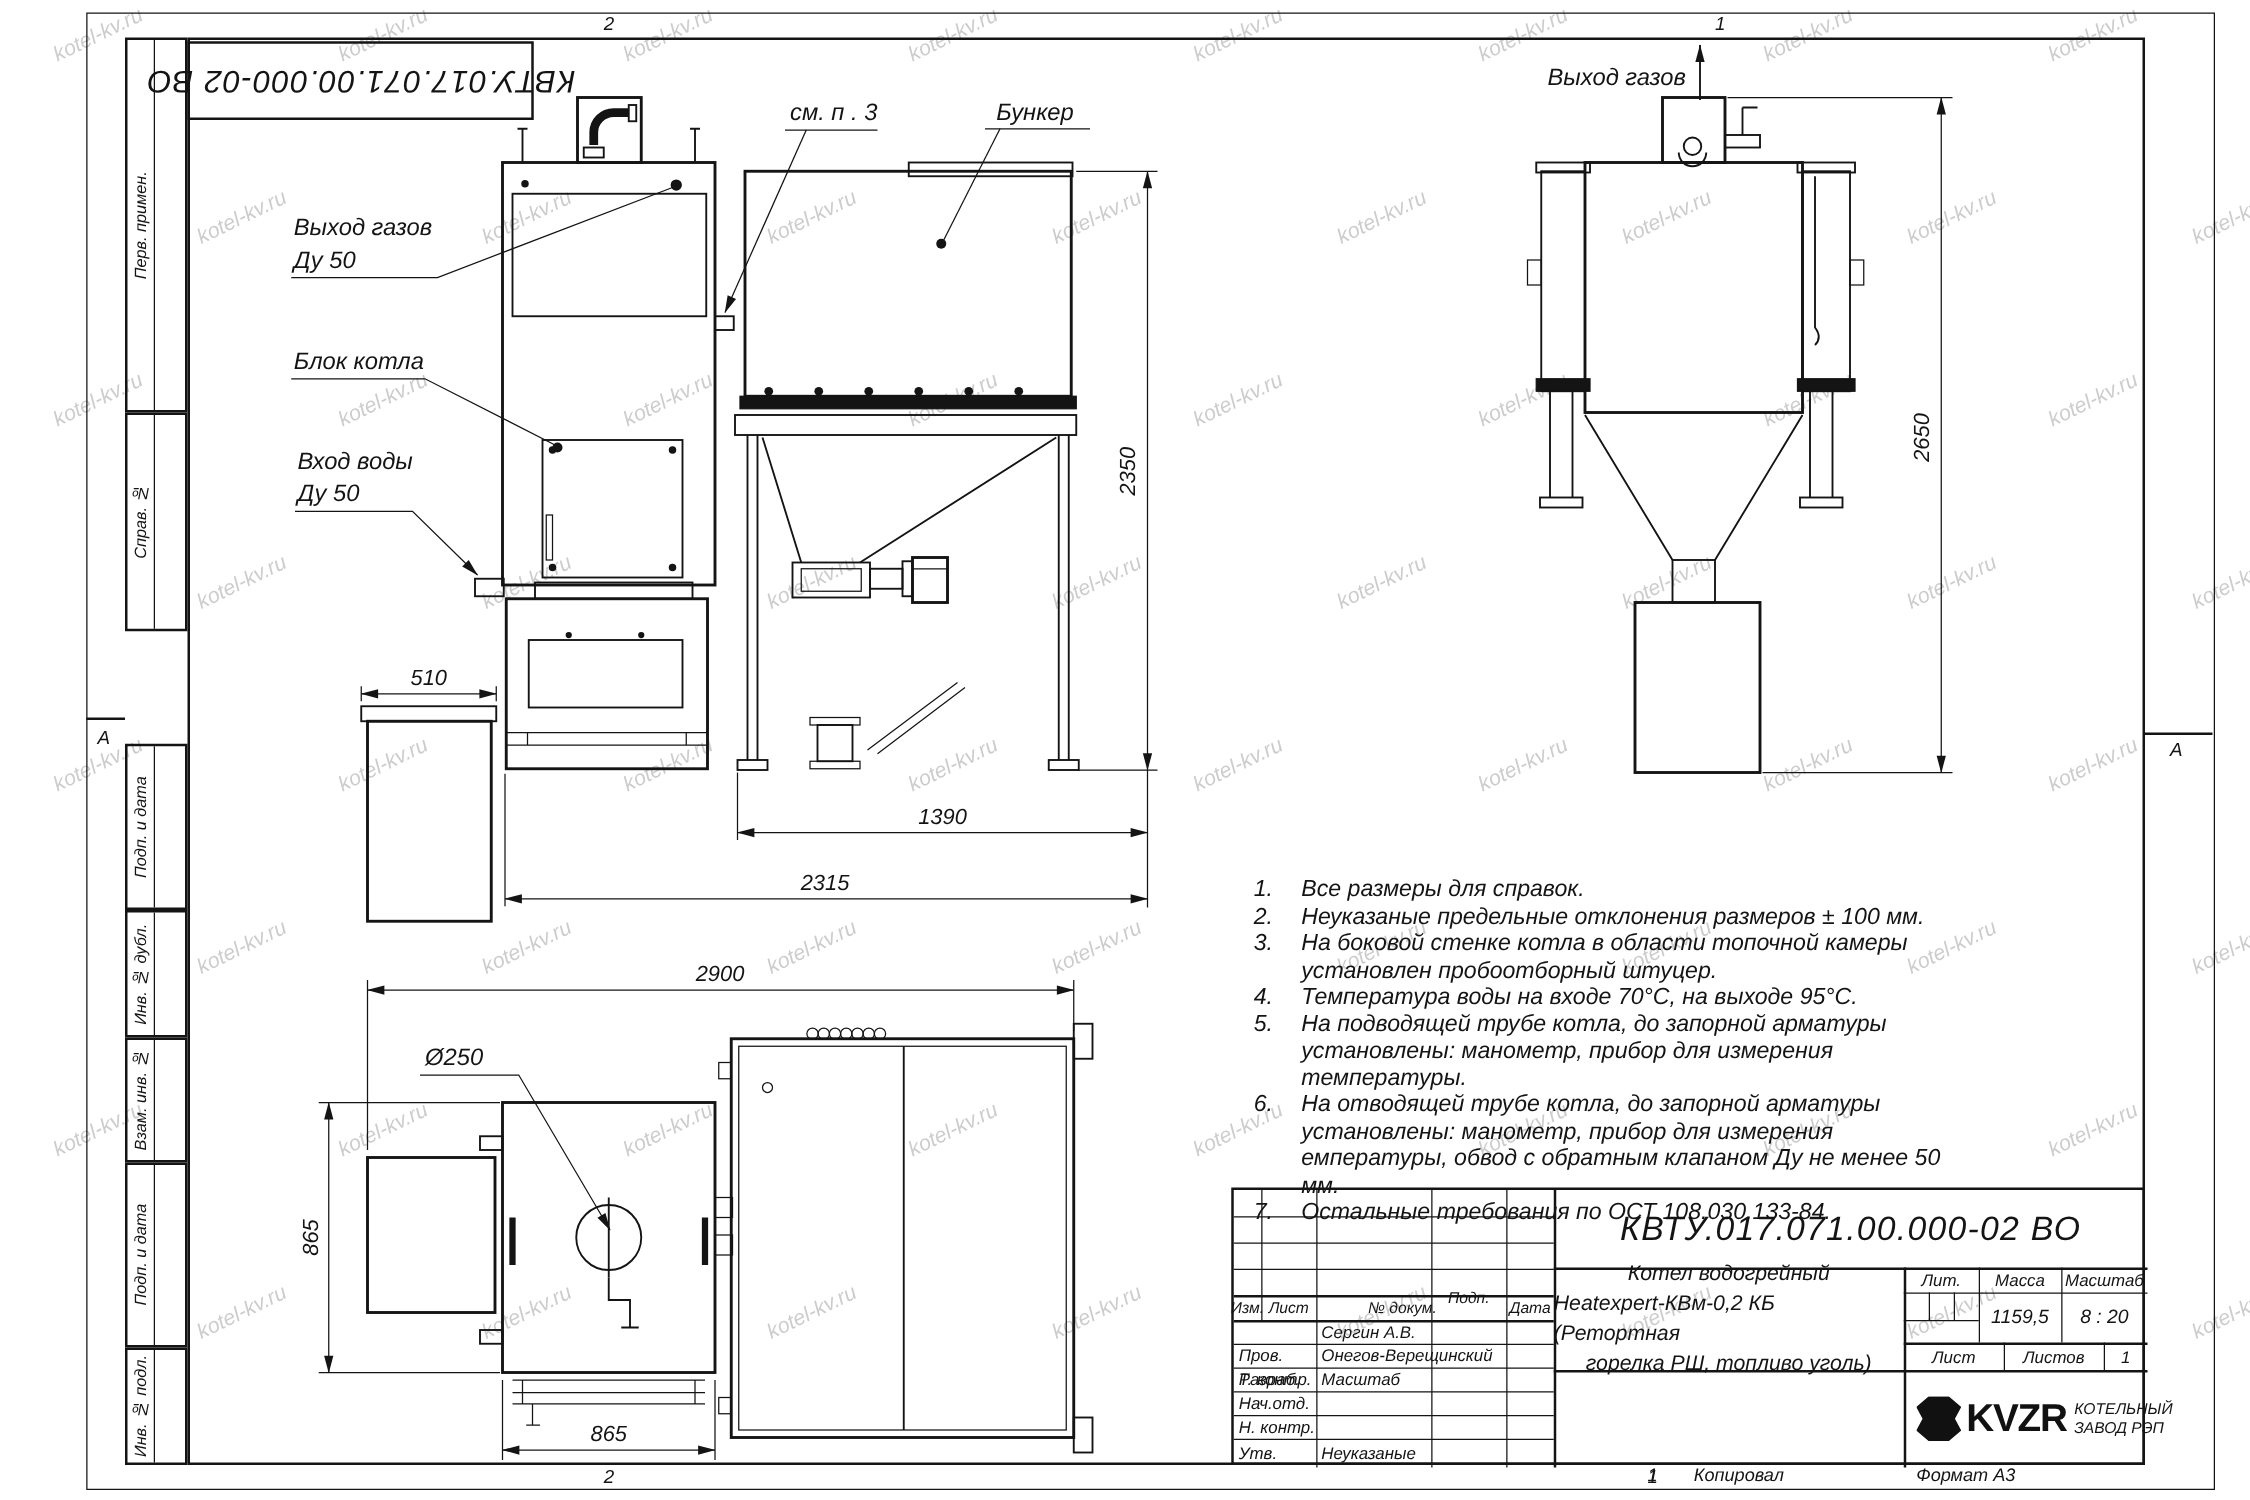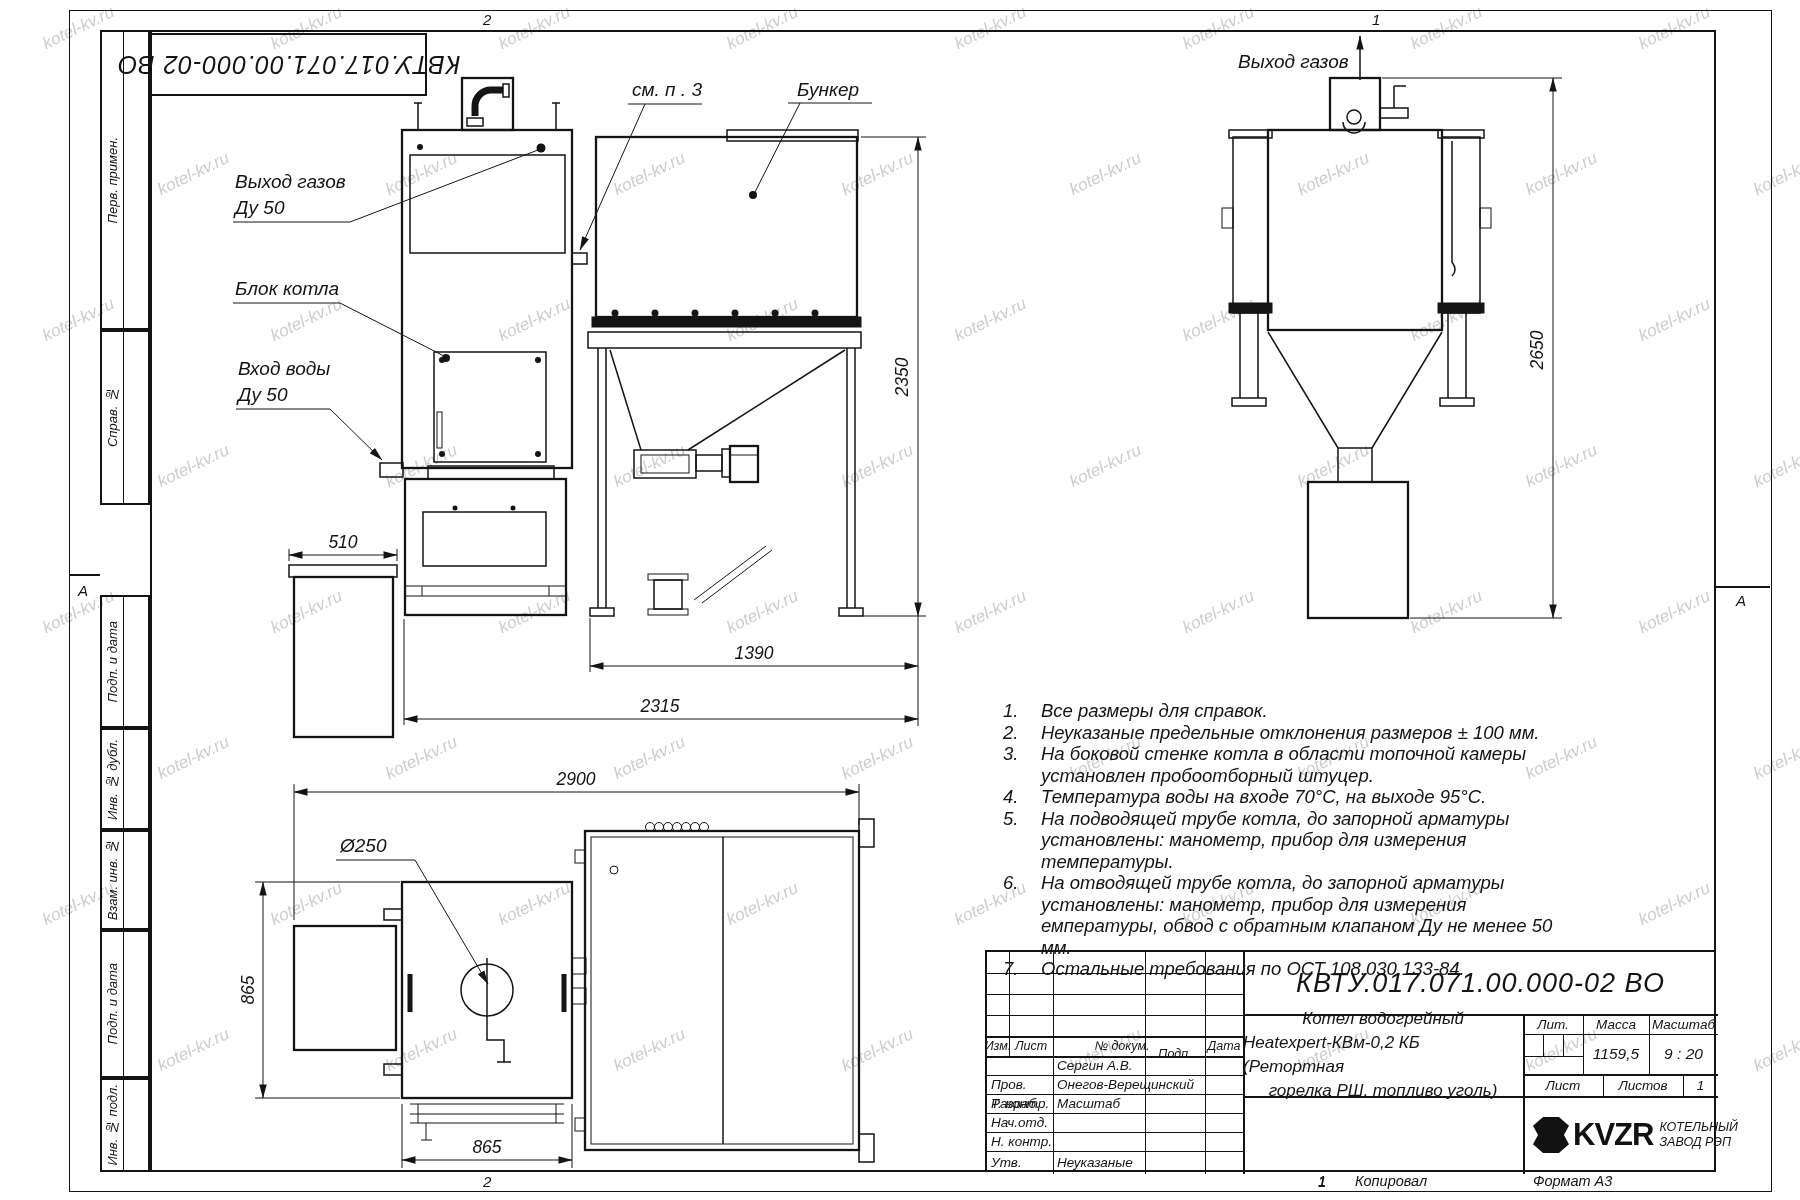--- a/index.html
+++ b/index.html
@@ -419,21 +419,21 @@
     <div class="hl" style="left:0;top:199px;width:256px;height:1.2px;"></div>
     <div class="hl" style="left:256px;top:62px;width:475px;height:2px;"></div>
     <div class="hl" style="left:536px;top:82px;width:195px;height:1.2px;"></div>
     <div class="hl" style="left:536px;top:104px;width:60px;height:1.2px;"></div>
     <div class="hl" style="left:536px;top:122px;width:195px;height:2px;"></div>
     <div class="hl" style="left:256px;top:144px;width:475px;height:2px;"></div>
 
     <div class="tcell f12" style="left:0;top:84px;width:22px;height:20px;">Изм.</div>
     <div class="tcell f12" style="left:22px;top:84px;width:44px;height:20px;">Лист</div>
     <div class="tcell f12" style="left:66px;top:84px;width:92px;height:20px;padding-left:23px;">№ докум.</div>
-    <div class="tcell f12" style="left:158px;top:84px;width:60px;height:36px;">Подп.</div>
+    <div class="tcell f12" style="left:158px;top:68px;width:60px;height:36px;">Подп.</div>
     <div class="tcell f12" style="left:218px;top:84px;width:38px;height:20px;">Дата</div>
 
     <div class="tcell tleft f13" style="left:4px;top:104px;width:62px;height:19px;margin-top:38px;">Разраб.</div>
     <div class="tcell tleft f13" style="left:70px;top:104px;width:150px;height:19px;">Сергин А.В.</div>
     <div class="tcell tleft f13" style="left:4px;top:123px;width:62px;height:19px;">Пров.</div>
     <div class="tcell tleft f13" style="left:70px;top:123px;width:150px;height:19px;">Онегов-Верещинский</div>
     <div class="tcell tleft f13" style="left:4px;top:142px;width:62px;height:19px;">Т. контр.</div>
     <div class="tcell tleft f13" style="left:70px;top:142px;width:150px;height:19px;">Масштаб</div>
     <div class="tcell tleft f13" style="left:4px;top:161px;width:62px;height:19px;">Нач.отд.</div>
     <div class="tcell tleft f13" style="left:70px;top:161px;width:150px;height:19px;"></div>
@@ -447,21 +447,21 @@
     <div style="position:absolute;left:256px;top:62px;width:280px;height:82px;display:flex;flex-direction:column;align-items:center;justify-content:center;">
       <div class="f17">Котел водогрейный</div>
       <div class="f17">Heatexpert-КВм-0,2 КБ (Ретортная</div>
       <div class="f17">горелка РШ, топливо уголь)</div>
     </div>
 
     <div class="tcell f13" style="left:536px;top:62px;width:60px;height:20px;">Лит.</div>
     <div class="tcell f13" style="left:596px;top:62px;width:66px;height:20px;">Масса</div>
     <div class="tcell f13" style="left:662px;top:62px;width:69px;height:20px;">Масштаб</div>
     <div class="tcell f15" style="left:596px;top:82px;width:66px;height:40px;">1159,5</div>
-    <div class="tcell f15" style="left:662px;top:82px;width:69px;height:40px;">9 : 20</div>
+    <div class="tcell f15" style="left:662px;top:82px;width:69px;height:40px;">8 : 20</div>
 
     <div class="tcell f13" style="left:536px;top:122px;width:80px;height:22px;">Лист</div>
     <div class="tcell f13" style="left:616px;top:122px;width:80px;height:22px;">Листов</div>
     <div class="tcell f13" style="left:696px;top:122px;width:35px;height:22px;">1</div>
 
     <div class="logo-cell">
       <div class="logo-icon"></div>
       <div class="logo-abbr">KVZR</div>
       <div class="logo-org">
         <div>КОТЕЛЬНЫЙ</div>

